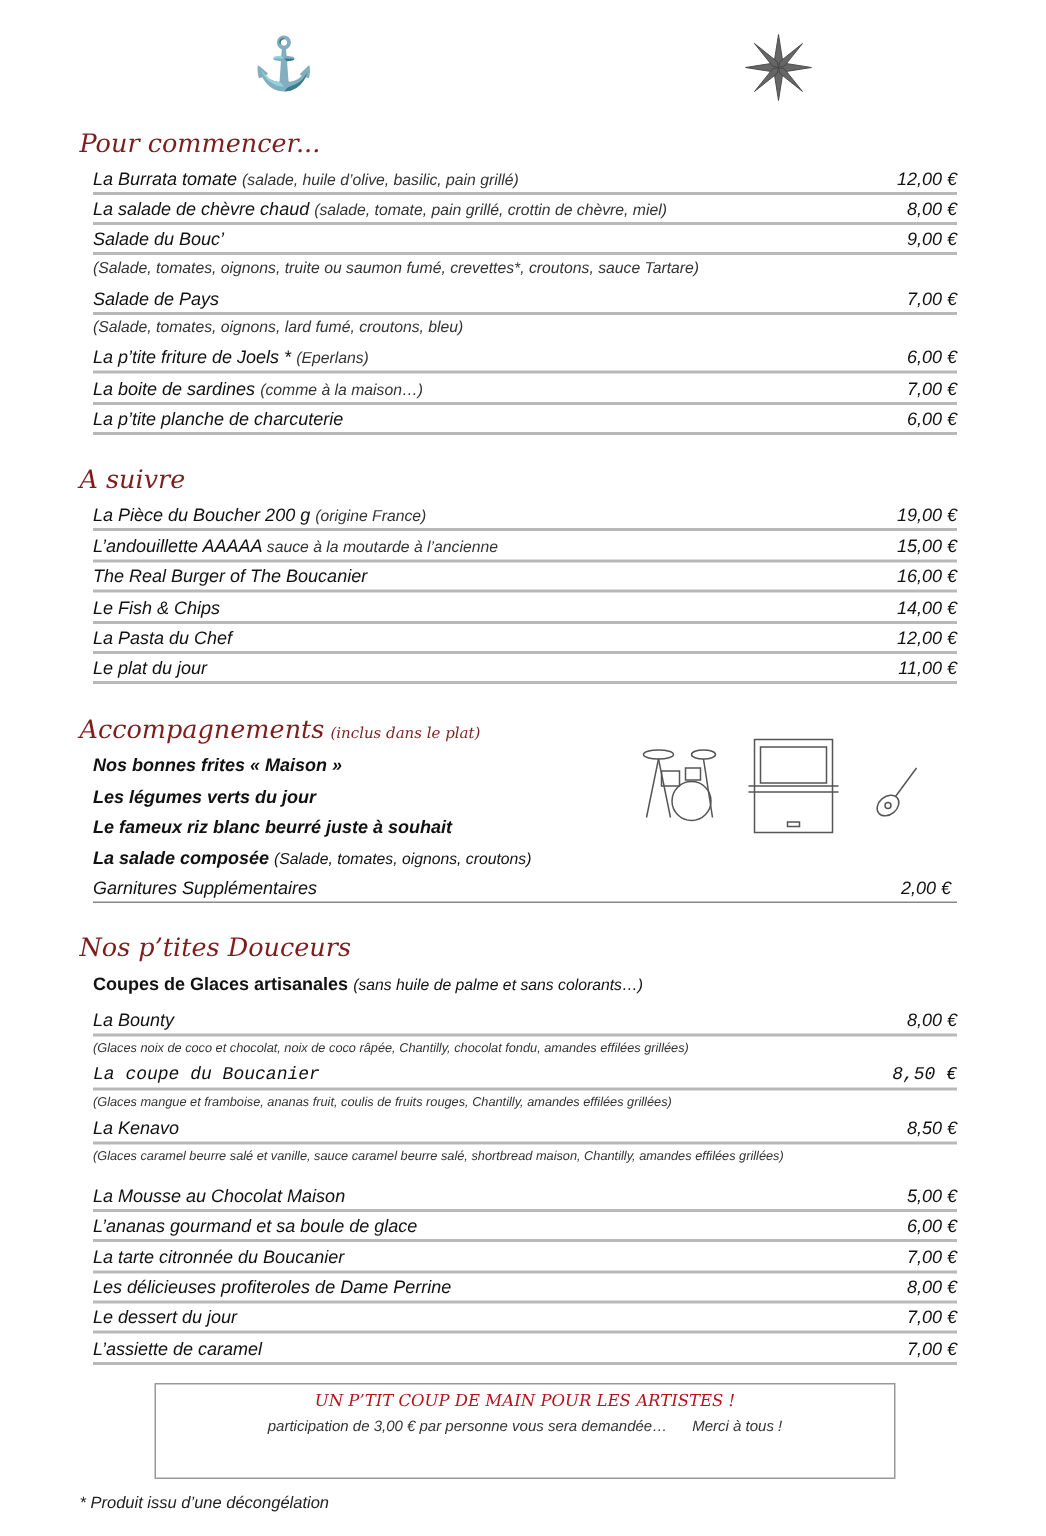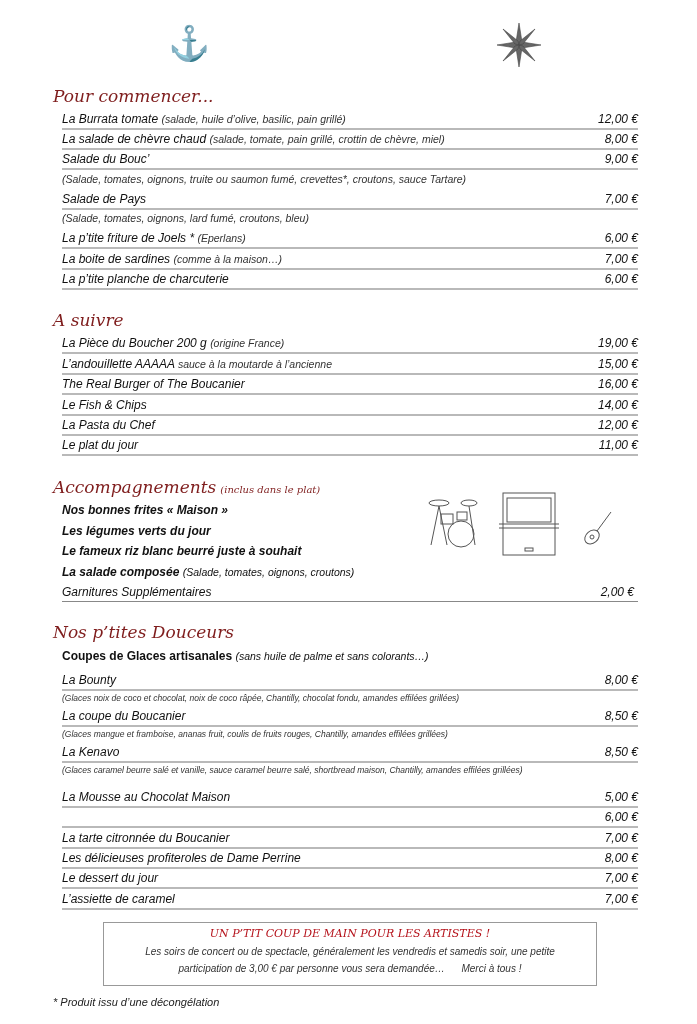--- a/index.html
+++ b/index.html
@@ -153,36 +153,37 @@
 <div class="plain" style="top:647px;">
   <span style="font-style:normal;">Coupes de Glaces artisanales</span>
   <span class="desc">(sans huile de palme et sans colorants…)</span>
 </div>
 
 <div class="row" style="top:671px;">
   <span class="name">La Bounty</span>
   <span class="price">8,00 €</span>
 </div>
 <div class="note small" style="top:691px;">(Glaces noix de coco et chocolat, noix de coco râpée, Chantilly, chocolat fondu, amandes effilées grillées)</div>
-<div class="row" style="top:707px;">
+<div class="row" style="top:707px;font-family:Liberation Mono, monospace;">
   <span class="name">La coupe du Boucanier</span>
   <span class="price">8,50 €</span>
 </div>
 <div class="note small" style="top:727px;">(Glaces mangue et framboise, ananas fruit, coulis de fruits rouges, Chantilly, amandes effilées grillées)</div>
 <div class="row" style="top:743px;">
   <span class="name">La Kenavo</span>
   <span class="price">8,50 €</span>
 </div>
 <div class="note small" style="top:763px;">(Glaces caramel beurre salé et vanille, sauce caramel beurre salé, shortbread maison, Chantilly, amandes effilées grillées)</div>
 
 <div class="row" style="top:788px;">
   <span class="name">La Mousse au Chocolat Maison</span>
   <span class="price">5,00 €</span>
 </div>
 <div class="row" style="top:808px;">
+  <span class="name">L’ananas gourmand et sa boule de glace</span>
   <span class="price">6,00 €</span>
 </div>
 <div class="row" style="top:829px;">
   <span class="name">La tarte citronnée du Boucanier</span>
   <span class="price">7,00 €</span>
 </div>
 <div class="row" style="top:849px;">
   <span class="name">Les délicieuses profiteroles de Dame Perrine</span>
   <span class="price">8,00 €</span>
 </div>
@@ -190,17 +191,16 @@
   <span class="name">Le dessert du jour</span>
   <span class="price">7,00 €</span>
 </div>
 <div class="row" style="top:890px;">
   <span class="name">L’assiette de caramel</span>
   <span class="price">7,00 €</span>
 </div>
 
 <div class="box">
   <div class="bt">UN P’TIT COUP DE MAIN POUR LES ARTISTES !</div>
-  <div class="bl">Les soirs de concert ou de spectacle, généralement les vendredis et samedis soir, une petite</div>
   <div class="bl" style="white-space:pre;">participation de 3,00 € par personne vous sera demandée…      Merci à tous !</div>
 </div>
 
 <div class="footer">* Produit issu d’une décongélation</div>
 
 </body></html>

